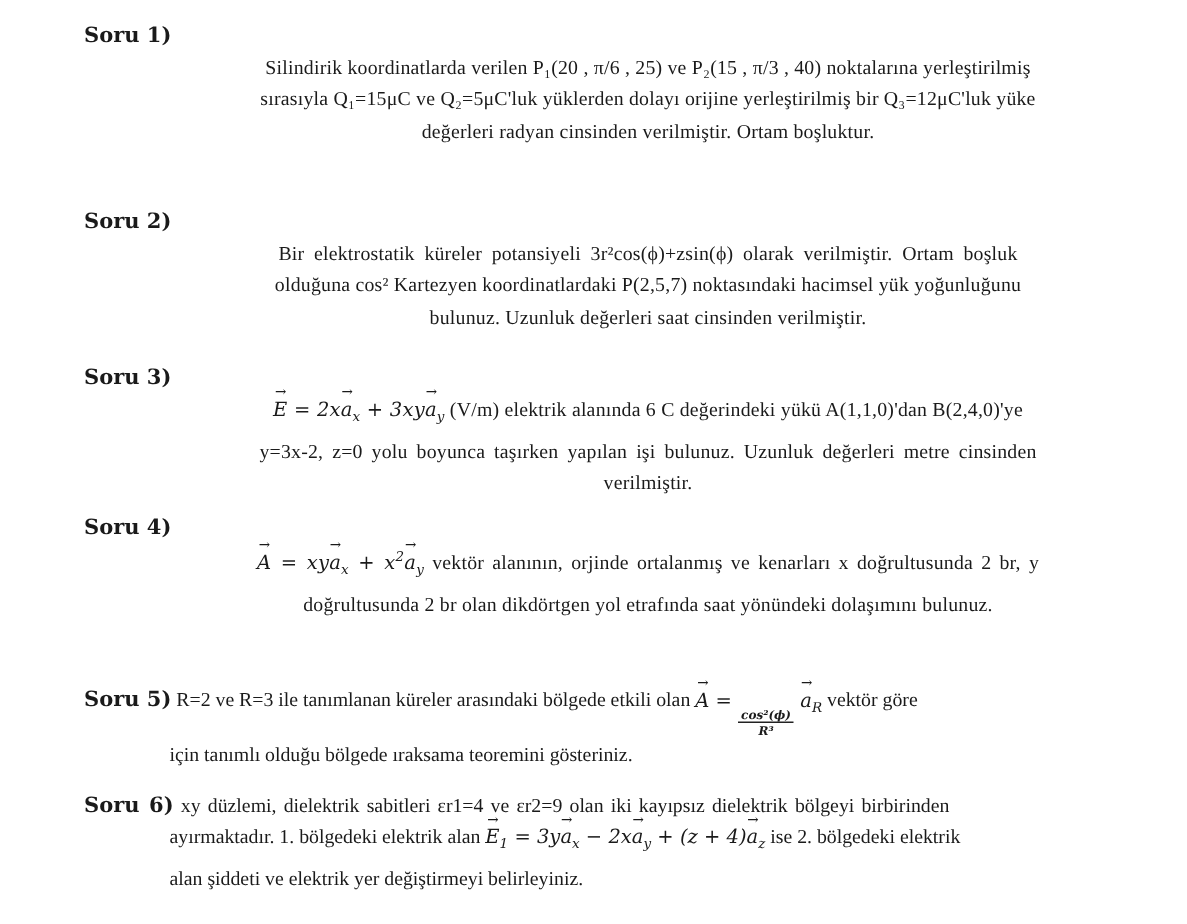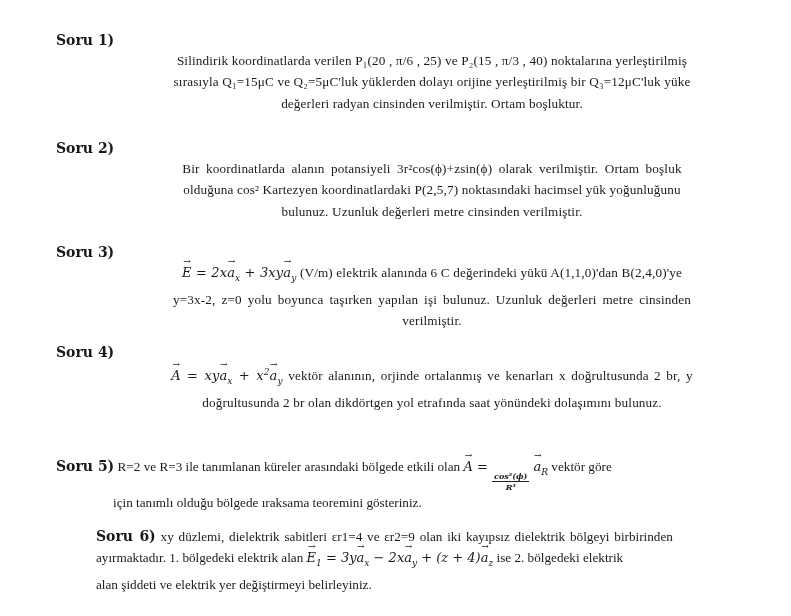--- a/index.html
+++ b/index.html
@@ -21,40 +21,40 @@
   .math { font-family: "DejaVu Serif", serif; font-style: italic; font-size: 13px; }
   .vec { position: relative; display: inline-block; }
   .vec::before {
     content: "\2192"; position: absolute; top: -11px; left: 50%;
     transform: translateX(-45%); font-size: 9px; font-style: normal;
   }
   sub, sup { font-size: 9px; }
   .frac { display: inline-block; vertical-align: middle; text-align: center; font-size: 8px; font-style: italic; font-weight: bold; line-height: 10px; margin-top: 28px; }
   .frac .num { border-bottom: 1px solid #222; padding: 0 2px; display: block; }
   .frac .den { display: block; }
-  .serif6 { font-family: "Liberation Serif", serif; margin-left: 40px; }
+  .serif6 { font-family: "Liberation Serif", serif; }
 </style>
 </head>
 <body>
 
-<div class="q" style="top:30px;">
+<div class="q" style="top:14px;">
   <div class="label">Soru 1)</div>
   <div class="body">
     <div>Silindirik koordinatlarda verilen P₁(20 , π/6 , 25) ve P₂(15 , π/3 , 40) noktalarına yerleştirilmiş</div>
     <div>sırasıyla Q₁=15μC ve Q₂=5μC'luk yüklerden dolayı orijine yerleştirilmiş bir Q₃=12μC'luk yüke</div>
     <div>değerleri radyan cinsinden verilmiştir.  Ortam boşluktur.</div>
   </div>
 </div>
 
 <div class="q" style="top:138px;">
   <div class="label">Soru 2)</div>
   <div class="body">
-    <div style="word-spacing:3px;">Bir koordinatlarda alanın potansiyeli 3r²cos(ϕ)+zsin(ϕ) olarak verilmiştir. Ortam boşluk</div>
+    <div style="word-spacing:3px;">Bir elektrostatik küreler potansiyeli 3r²cos(ϕ)+zsin(ϕ) olarak verilmiştir. Ortam boşluk</div>
     <div>olduğuna cos² Kartezyen koordinatlardaki P(2,5,7) noktasındaki hacimsel yük yoğunluğunu</div>
-    <div>bulunuz. Uzunluk değerleri metre cinsinden verilmiştir.</div>
+    <div>bulunuz. Uzunluk değerleri saat cinsinden verilmiştir.</div>
   </div>
 </div>
 
 <div class="q" style="top:242px;">
   <div class="label">Soru 3)</div>
   <div class="body">
     <div>
       <span class="math"><span class="vec">E</span> = <span>2x</span><span class="vec">a</span><sub>x</sub> + <span>3xy</span><span class="vec">a</span><sub>y</sub></span><span> (V/m) elektrik alanında 6 C değerindeki yükü A(1,1,0)'dan B(2,4,0)'ye</span>
     </div>
     <div style="word-spacing:2.5px;">y=3x-2, z=0 yolu boyunca taşırken yapılan işi bulunuz. Uzunluk değerleri metre cinsinden</div>

